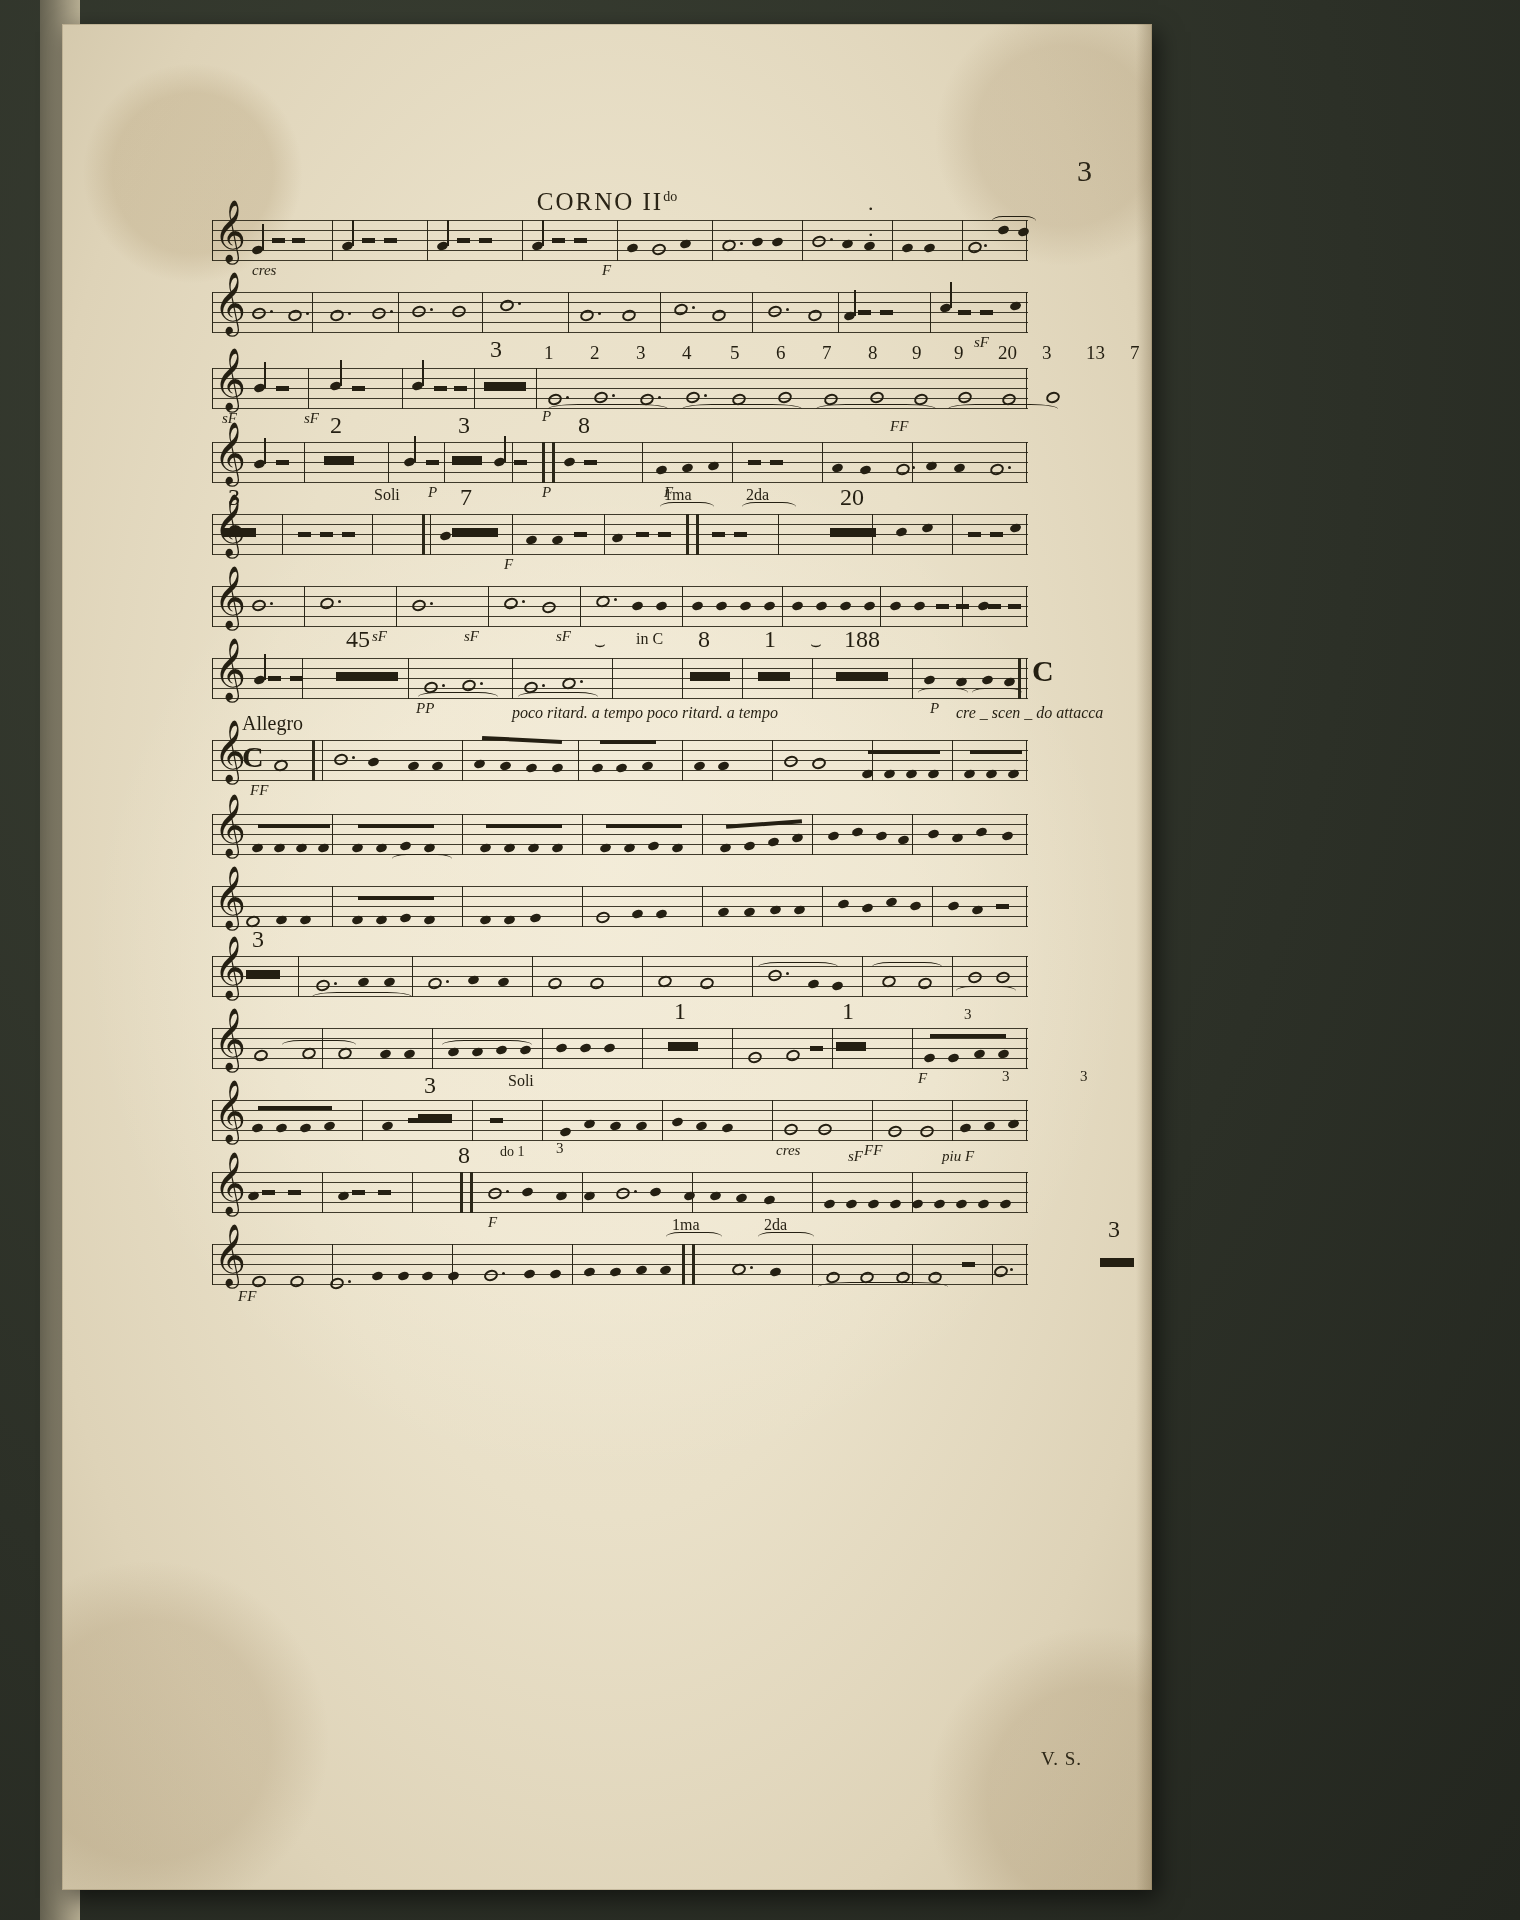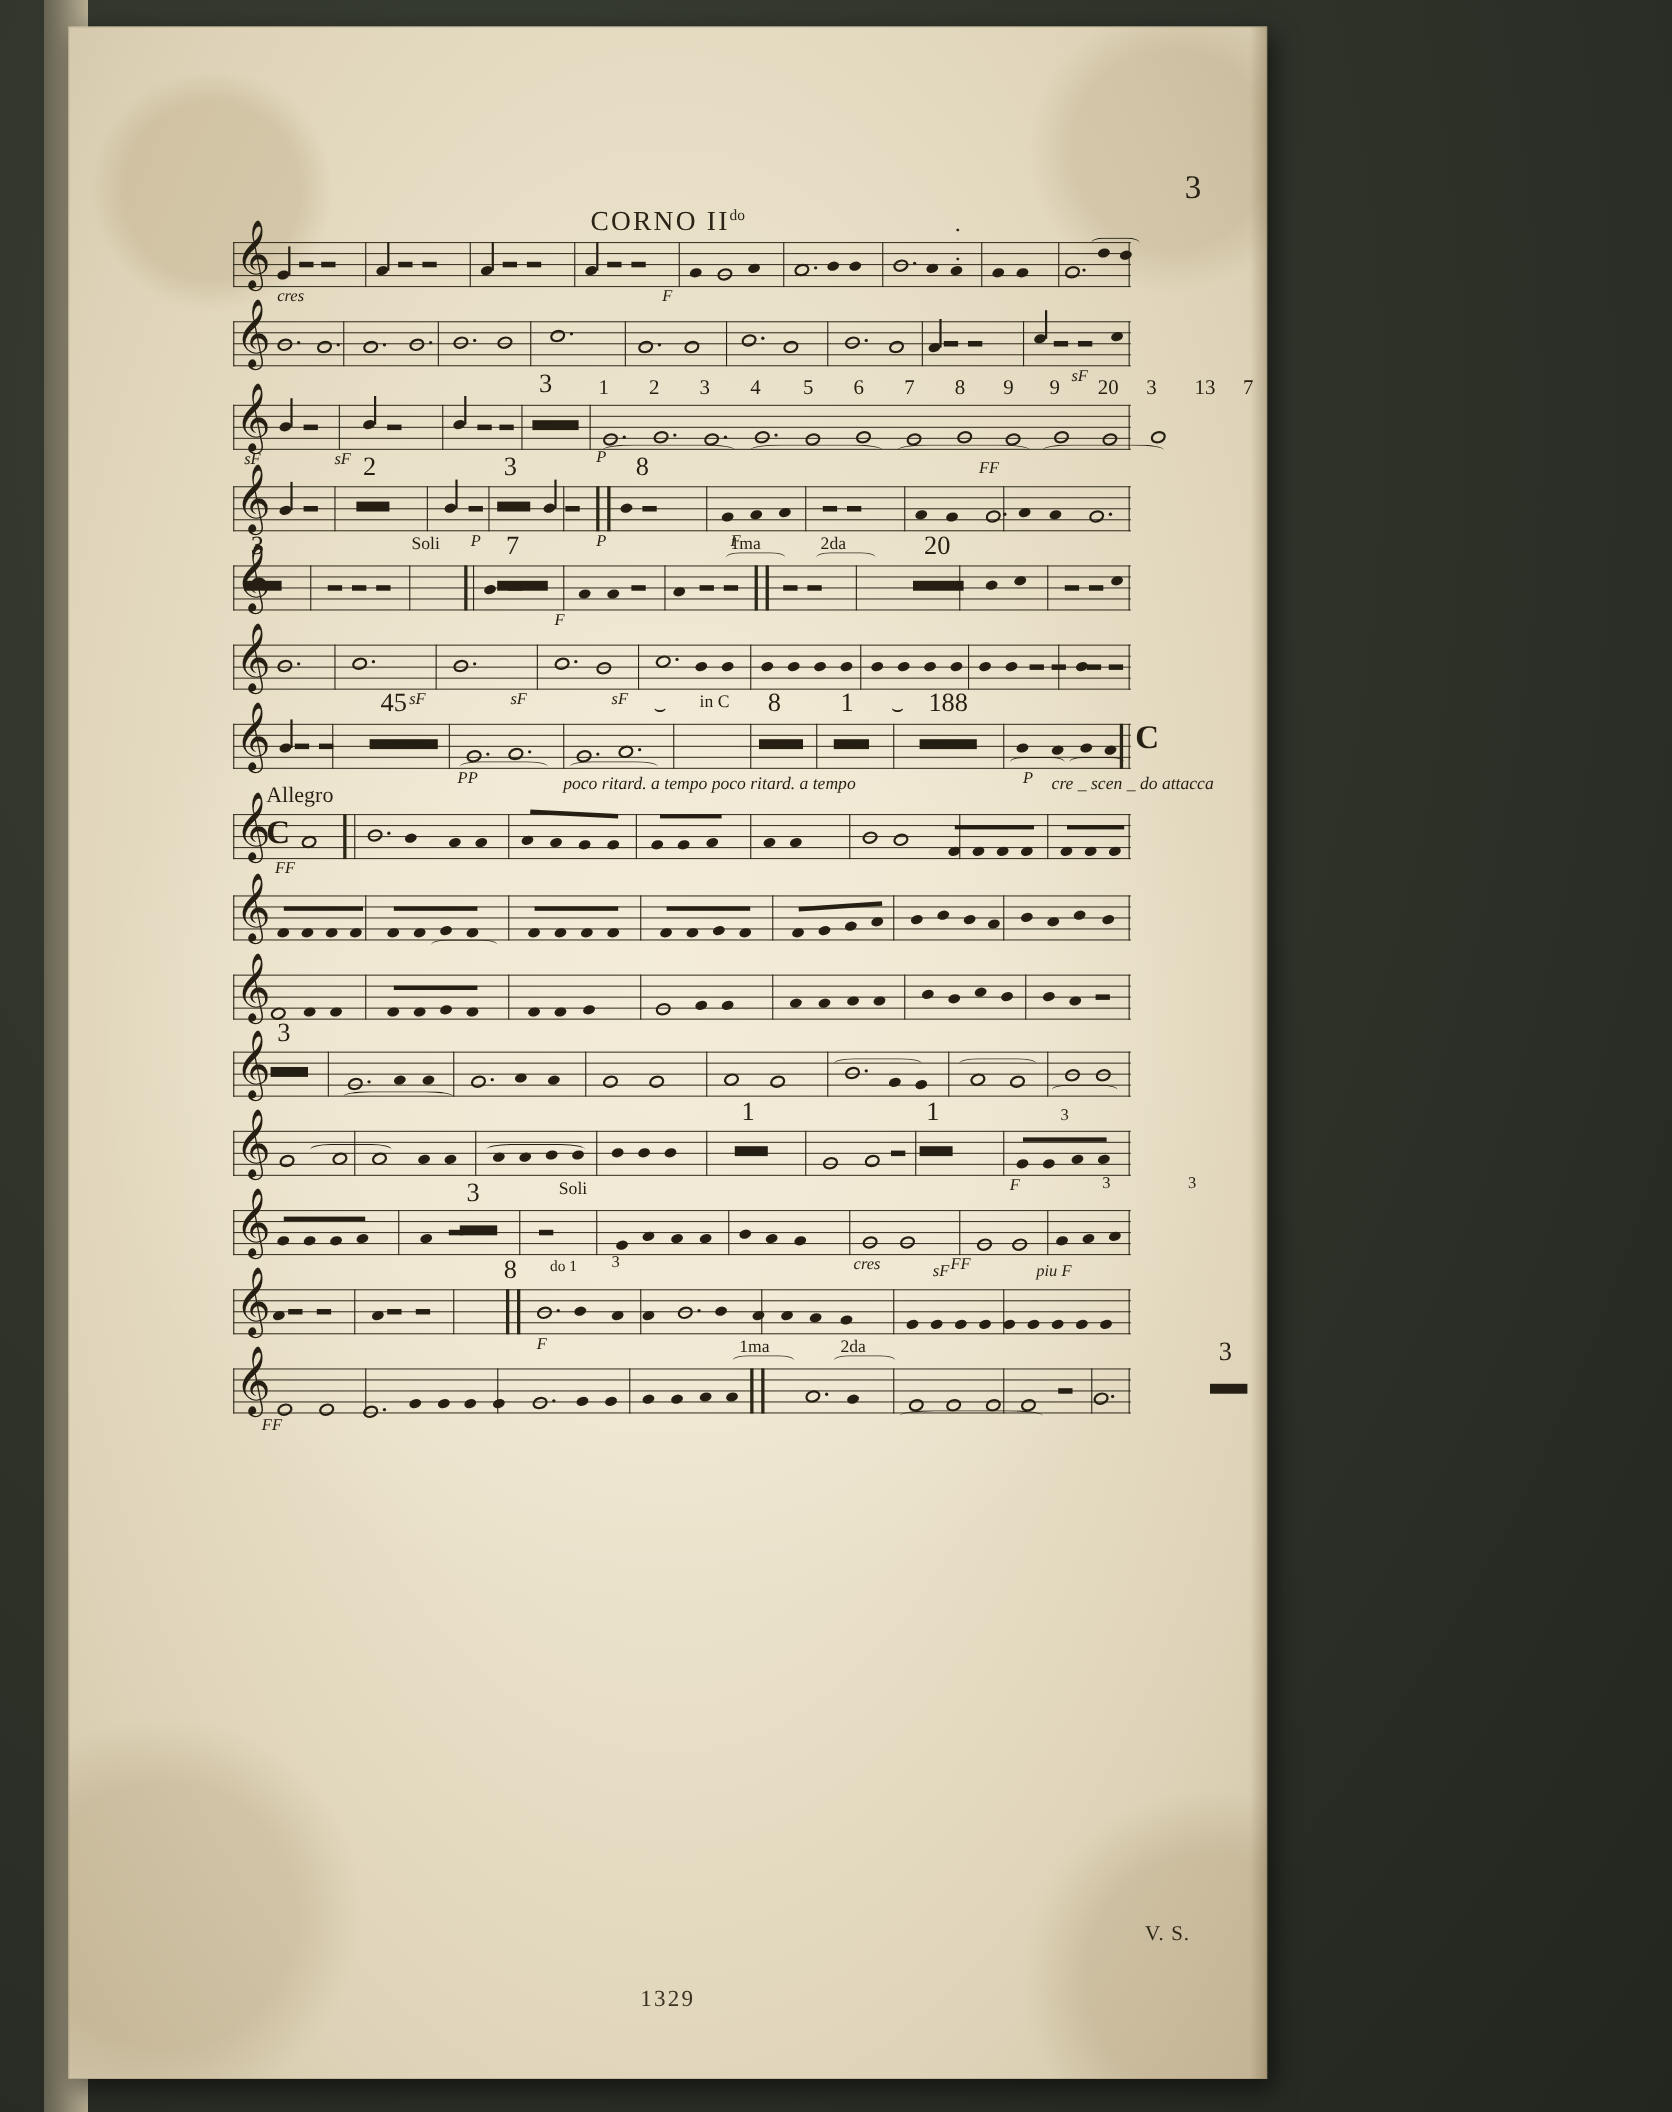--- a/index.html
+++ b/index.html
@@ -928,14 +928,13 @@
         <div class="num big" style="left:896px;top:-28px">3</div>
         <div class="mrest" style="left:888px;top:14px;width:34px"></div>
         <div class="dyn" style="left:26px;top:44px">FF</div>
         <div class="slur" style="left:606px;top:38px;width:130px"></div>
       </div>
     </div>
 
   </div>
 
   <div class="vs">V. S.</div>
-  <div class="plate">1329</div>
 </div>
 
 </body></html>

